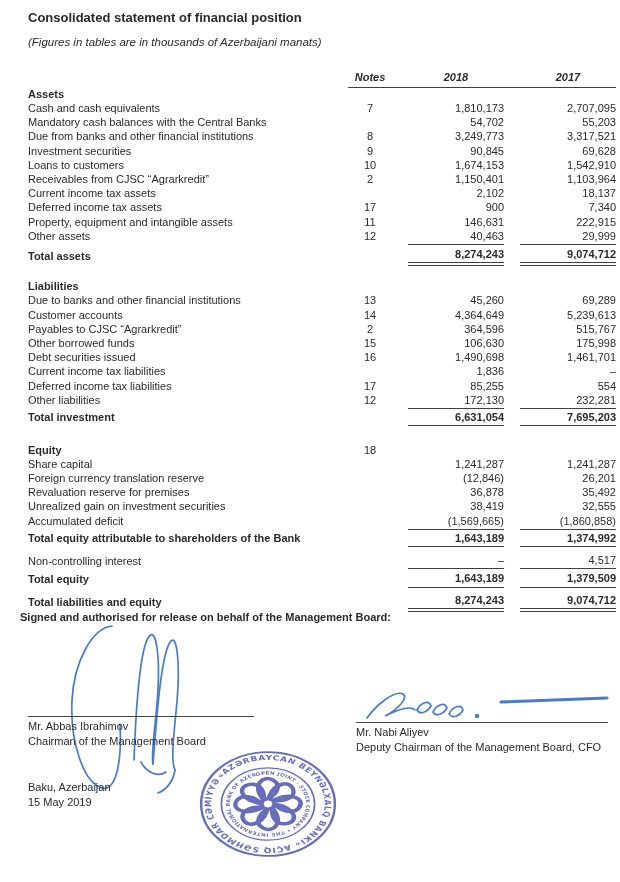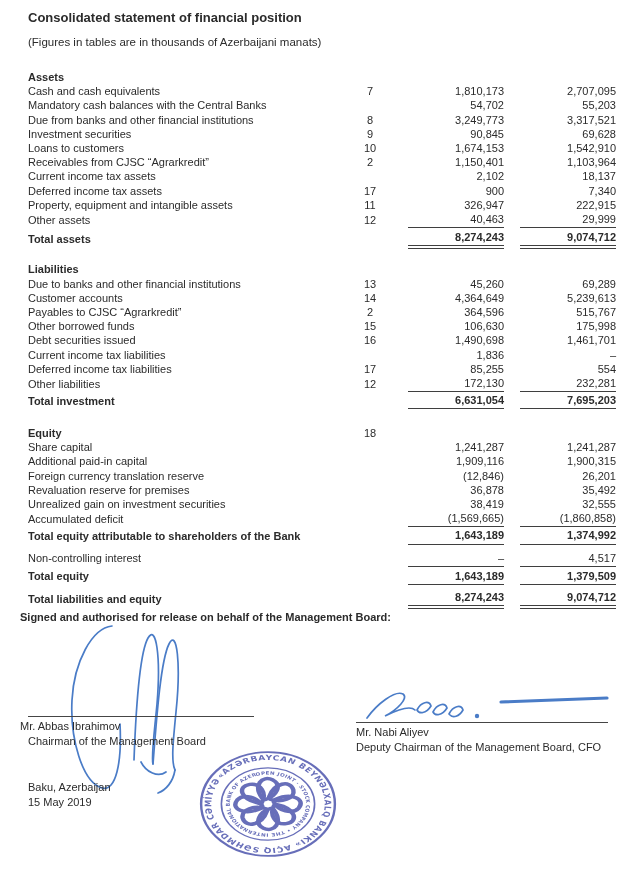--- a/index.html
+++ b/index.html
@@ -10,21 +10,21 @@
   }
   html,body{margin:0;padding:0;background:#ffffff;}
   .page{
     position:relative;width:620px;height:882px;background:#fff;
     color:var(--text);font-family:"Liberation Sans","DejaVu Sans",sans-serif;
     overflow:hidden;
   }
   .doc-head{padding:10px 0 0 28px;}
   .title{font-size:13px;font-weight:bold;margin:0 0 11px 0;}
   .subtitle{font-size:13px;font-weight:bold;margin:0 0 11px 0;}
-  .fignote{font-size:11.5px;margin:0;}
+  .fignote{font-size:11.5px;font-style:italic;margin:0;}
 
   table.fs{border-collapse:collapse;margin:23px 0 0 28px;font-size:11px;table-layout:fixed;}
   table.fs td{vertical-align:bottom;line-height:13.2px;padding:0 0 1px 0;}
   td.lab{width:320px;}
   td.note{width:44px;text-align:center;}
   td.sp{width:16px;}
   td.num{width:96px;text-align:right;white-space:nowrap;}
   tr.colhead td.hd{border-bottom:1.5px solid var(--rule);padding-bottom:3px;}
   .hd-flex{display:flex;font-weight:bold;font-style:italic;}
   .hd-notes{width:44px;text-align:center;}
@@ -56,20 +56,32 @@
 
 <div class="page">
 
   <div class="doc-head">
     <p class="title">Consolidated statement of financial position</p>
     <p class="fignote">(Figures in tables are in thousands of Azerbaijani manats)</p>
   </div>
 
   <table class="fs">
     <tbody>
+      <tr class="colhead">
+        <td class="lab"></td>
+        <td class="hd" colspan="5">
+          <span class="hd-flex">
+            <span class="hd-notes">Notes</span>
+            <span class="hd-g1"></span>
+            <span class="hd-2018">2018</span>
+            <span class="hd-g2"></span>
+            <span class="hd-2017">2017</span>
+          </span>
+        </td>
+      </tr>
     <tr class="section">
       <td class="lab">Assets</td>
       <td class="note"></td>
       <td class="sp"></td>
       <td class="num"></td>
       <td class="sp"></td>
       <td class="num"></td>
     </tr>
         <tr class="item">
       <td class="lab">Cash and cash equivalents</td>
@@ -132,21 +144,21 @@
       <td class="note">17</td>
       <td class="sp"></td>
       <td class="num">900</td>
       <td class="sp"></td>
       <td class="num">7,340</td>
     </tr>
         <tr class="item">
       <td class="lab">Property, equipment and intangible assets</td>
       <td class="note">11</td>
       <td class="sp"></td>
-      <td class="num">326,947</td>
+      <td class="num">146,631</td>
       <td class="sp"></td>
       <td class="num">222,915</td>
     </tr>
         <tr class="item">
       <td class="lab">Other assets</td>
       <td class="note">12</td>
       <td class="sp"></td>
       <td class="num">40,463</td>
       <td class="sp"></td>
       <td class="num">29,999</td>
@@ -249,28 +261,20 @@
     </tr>
         <tr class="item">
       <td class="lab">Share capital</td>
       <td class="note"></td>
       <td class="sp"></td>
       <td class="num">1,241,287</td>
       <td class="sp"></td>
       <td class="num">1,241,287</td>
     </tr>
         <tr class="item">
-      <td class="lab">Additional paid-in capital</td>
-      <td class="note"></td>
-      <td class="sp"></td>
-      <td class="num">1,909,116</td>
-      <td class="sp"></td>
-      <td class="num">1,900,315</td>
-    </tr>
-        <tr class="item">
       <td class="lab">Foreign currency translation reserve</td>
       <td class="note"></td>
       <td class="sp"></td>
       <td class="num">(12,846)</td>
       <td class="sp"></td>
       <td class="num">26,201</td>
     </tr>
         <tr class="item">
       <td class="lab">Revaluation reserve for premises</td>
       <td class="note"></td>
@@ -341,21 +345,21 @@
   </svg>
 
   <svg id="sig-right-svg" style="left:355px;top:678px;" width="260" height="52" viewBox="0 0 260 52" aria-hidden="true">
     <path d="M 12 40 C 22 26, 40 12, 48 16 C 54 20, 42 32, 30 38 C 46 30, 56 28, 60 32"></path>
     <path d="M 62 32 c 4 -8 12 -10 14 -4 c -5 8 -12 8 -14 4 m 16 2 c 4 -8 12 -10 14 -4 c -5 8 -12 8 -14 4 m 16 2 c 4 -8 12 -10 14 -4 c -4 7 -10 8 -13 5"></path>
     <circle class="dot" cx="122" cy="38" r="2.2"></circle>
     <path class="dash" d="M 146 24 L 252 20"></path>
   </svg>
 
   <div class="sigrule" style="left:28px;top:716px;width:226px;"></div>
-  <div class="abs" style="left:20px;top:719px;">Mr. Abbas Ibrahimov</div>
+  <div class="abs" style="left:28px;top:719px;">Mr. Abbas Ibrahimov</div>
   <div class="abs" style="left:28px;top:734px;">Chairman of the Management Board</div>
 
   <div class="sigrule" style="left:356px;top:722px;width:252px;"></div>
   <div class="abs" style="left:356px;top:725px;">Mr. Nabi Aliyev</div>
   <div class="abs" style="left:356px;top:740px;">Deputy Chairman of the Management Board, CFO</div>
 
   <div class="abs" style="left:28px;top:780px;">Baku, Azerbaijan</div>
   <div class="abs" style="left:28px;top:795px;">15 May 2019</div>
 
   <svg id="stamp-svg" viewBox="0 0 150 150" preserveAspectRatio="none" aria-hidden="true">

